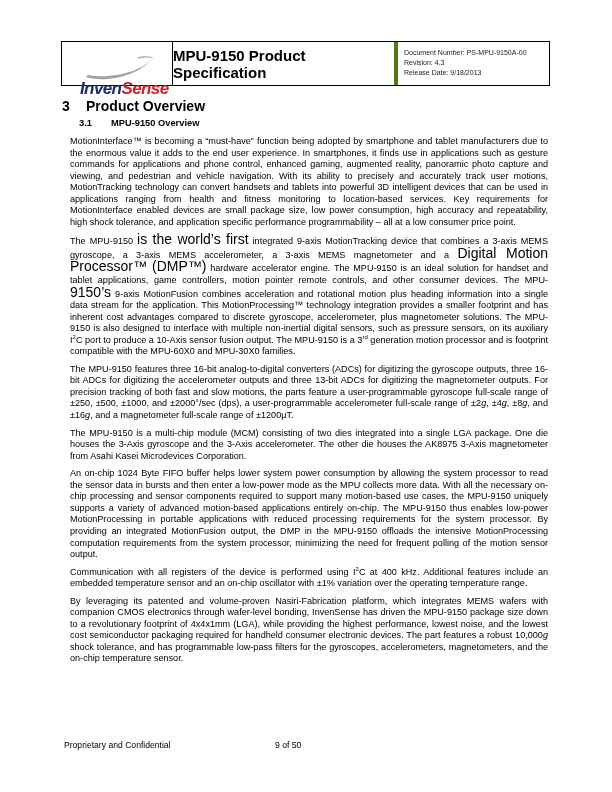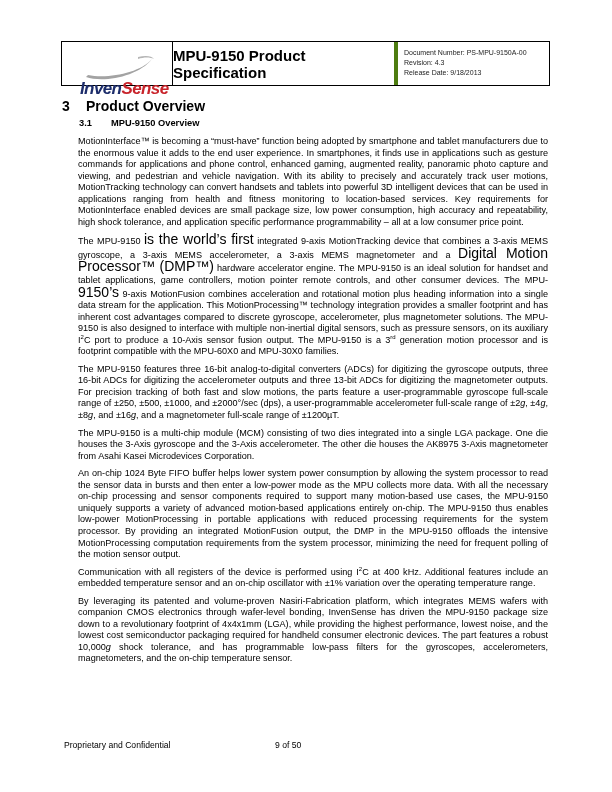--- a/index.html
+++ b/index.html
@@ -16,21 +16,21 @@
   .logo-text { position:absolute; left:2px; top:2px; font-weight:bold; font-style:italic; font-size:17px; letter-spacing:-0.6px;margin-top:24px; }
   .logo-text .a { color:#1d2d6b; }
   .logo-text .b { color:#c8242b; }
   .swoosh { position:absolute; left:0; top:0; }
 
   .content { position:absolute; left:62px; top:98px; width:486px; }
   h1 { margin:0; font-size:14px; font-weight:bold; height:16px; line-height:16px; }
   h1 .num { display:inline-block; width:24px; }
   h2 { margin:2px 0 0 17px; font-size:9.3px; font-weight:bold; height:14px; line-height:14px; }
   h2 .num { display:inline-block; width:32px; }
-  p { margin:0 0 6px 16px; font-size:9.1px; line-height:11.55px; text-align:justify; text-align-last:left; }
+  p { margin:0 0 6px 8px; font-size:9.1px; line-height:11.55px; text-align:justify; text-align-last:left; }
   .p1 { margin-top:6px; }
   sup { font-size:6px; line-height:0; vertical-align:4px; }
   .sm { font-size:14px; }
   .footer { position:absolute; top:740px; left:64px; width:480px; font-size:8.6px; }
   .footer .left { position:absolute; left:0; top:0; }
   .footer .mid { position:absolute; left:211px; top:0; }
 </style>
 </head>
 <body>
 

